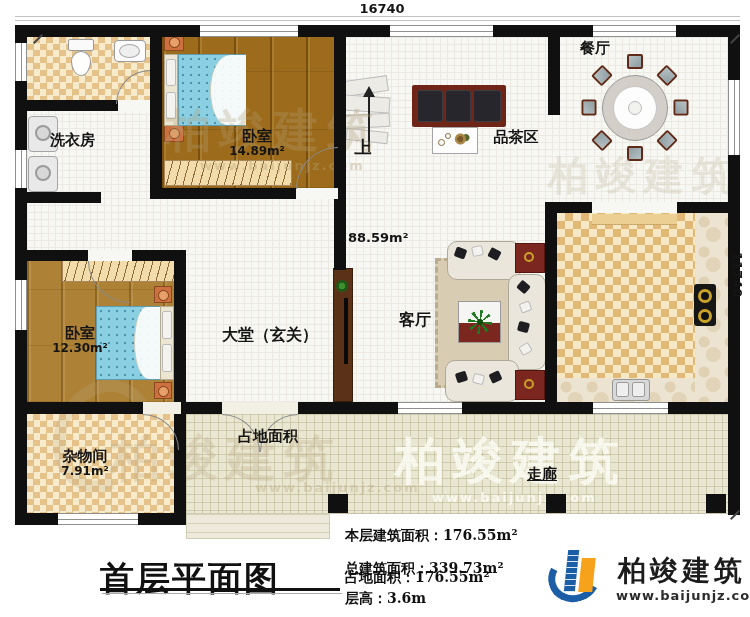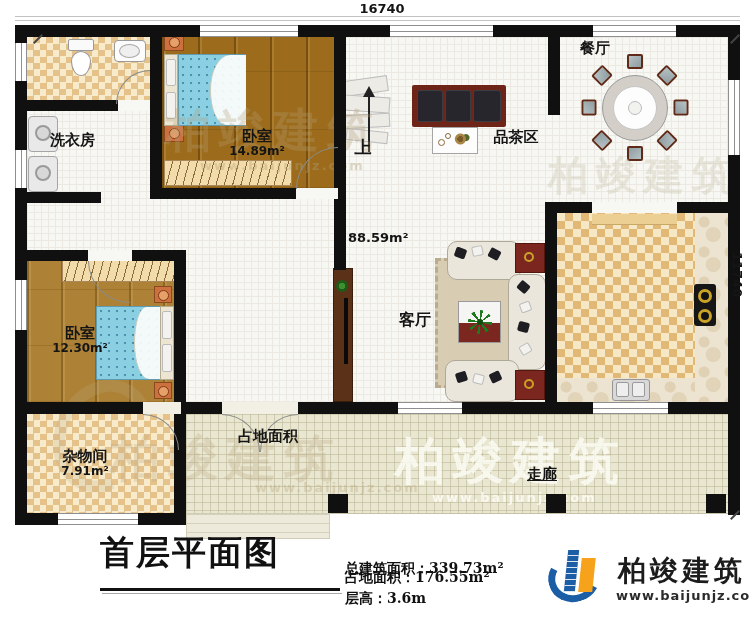--- a/index.html
+++ b/index.html
@@ -238,35 +238,37 @@
   <div class="lbl name" style="left:35px;top:132px;width:75px;">洗衣房</div>
   <div class="lbl" style="left:212px;top:128px;width:90px;">
     <div class="name">卧室</div>
     <div class="area">14.89m²</div>
   </div>
   <div class="lbl name" style="left:563px;top:40px;width:64px;">餐厅</div>
   <div class="lbl name" style="left:480px;top:129px;width:72px;">品茶区</div>
   <div class="lbl" style="left:348px;top:231px;width:56px;font-size:13px;text-align:left;">88.59m²</div>
   <div class="lbl" style="left:351px;top:138px;width:24px;font-size:17px;">上</div>
   <div class="lbl" style="left:383px;top:311px;width:64px;font-size:16px;">客厅</div>
+  <div class="lbl" style="left:203px;top:326px;width:134px;font-size:16px;">大堂（玄关）</div>
   <div class="lbl" style="left:40px;top:325px;width:80px;">
     <div class="name">卧室</div>
     <div class="area">12.30m²</div>
   </div>
   <div class="lbl" style="left:42px;top:448px;width:86px;">
     <div class="name">杂物间</div>
     <div class="area">7.91m²</div>
   </div>
   <div class="lbl name" style="left:218px;top:428px;width:100px;">占地面积</div>
   <div class="lbl name" style="left:514px;top:466px;width:56px;text-decoration:underline;">走廊</div>
 
-  <div class="a" style="left:100px;top:530px;font-size:34px;font-weight:bold;color:#111;letter-spacing:2px;">首层平面图</div>
+  <div class="a" style="left:100px;top:556px;font-size:34px;font-weight:bold;color:#111;letter-spacing:2px;">首层平面图</div>
   <div class="a" style="left:100px;top:588px;width:240px;height:3px;background:#111;"></div>
   <div class="a" style="left:102px;top:593px;width:240px;height:1px;background:#aaa;"></div>
 
+  <div class="stats-line" style="top:527px;">本层建筑面积：176.55m²</div>
   <div class="stats-line" style="top:560px;">总建筑面积：339.73m²</div>
   <div class="stats-line" style="top:569px;">占地面积：176.55m²</div>
   <div class="stats-line" style="top:590px;">层高：3.6m</div>
 
   <div class="a" style="left:546px;top:546px;width:66px;height:64px;">
     <div style="position:absolute;left:2px;top:8px;width:52px;height:48px;border:7px solid #1b5ea6;border-top-color:transparent;border-right-color:transparent;border-radius:50%;transform:rotate(-18deg);box-sizing:border-box;"></div>
     <div style="position:absolute;left:20px;top:4px;width:11px;height:42px;background:#1b5ea6;transform:skewX(-6deg);background-image:repeating-linear-gradient(180deg,transparent 0 5px,rgba(255,255,255,.85) 5px 6px);"></div>
     <div style="position:absolute;left:34px;top:12px;width:14px;height:34px;background:#f7a21b;transform:skewX(-6deg);"></div>
   </div>
   <div class="a" style="left:618px;top:552px;font-size:28px;font-weight:900;color:#1c1c1c;letter-spacing:4px;white-space:nowrap;">柏竣建筑</div>

